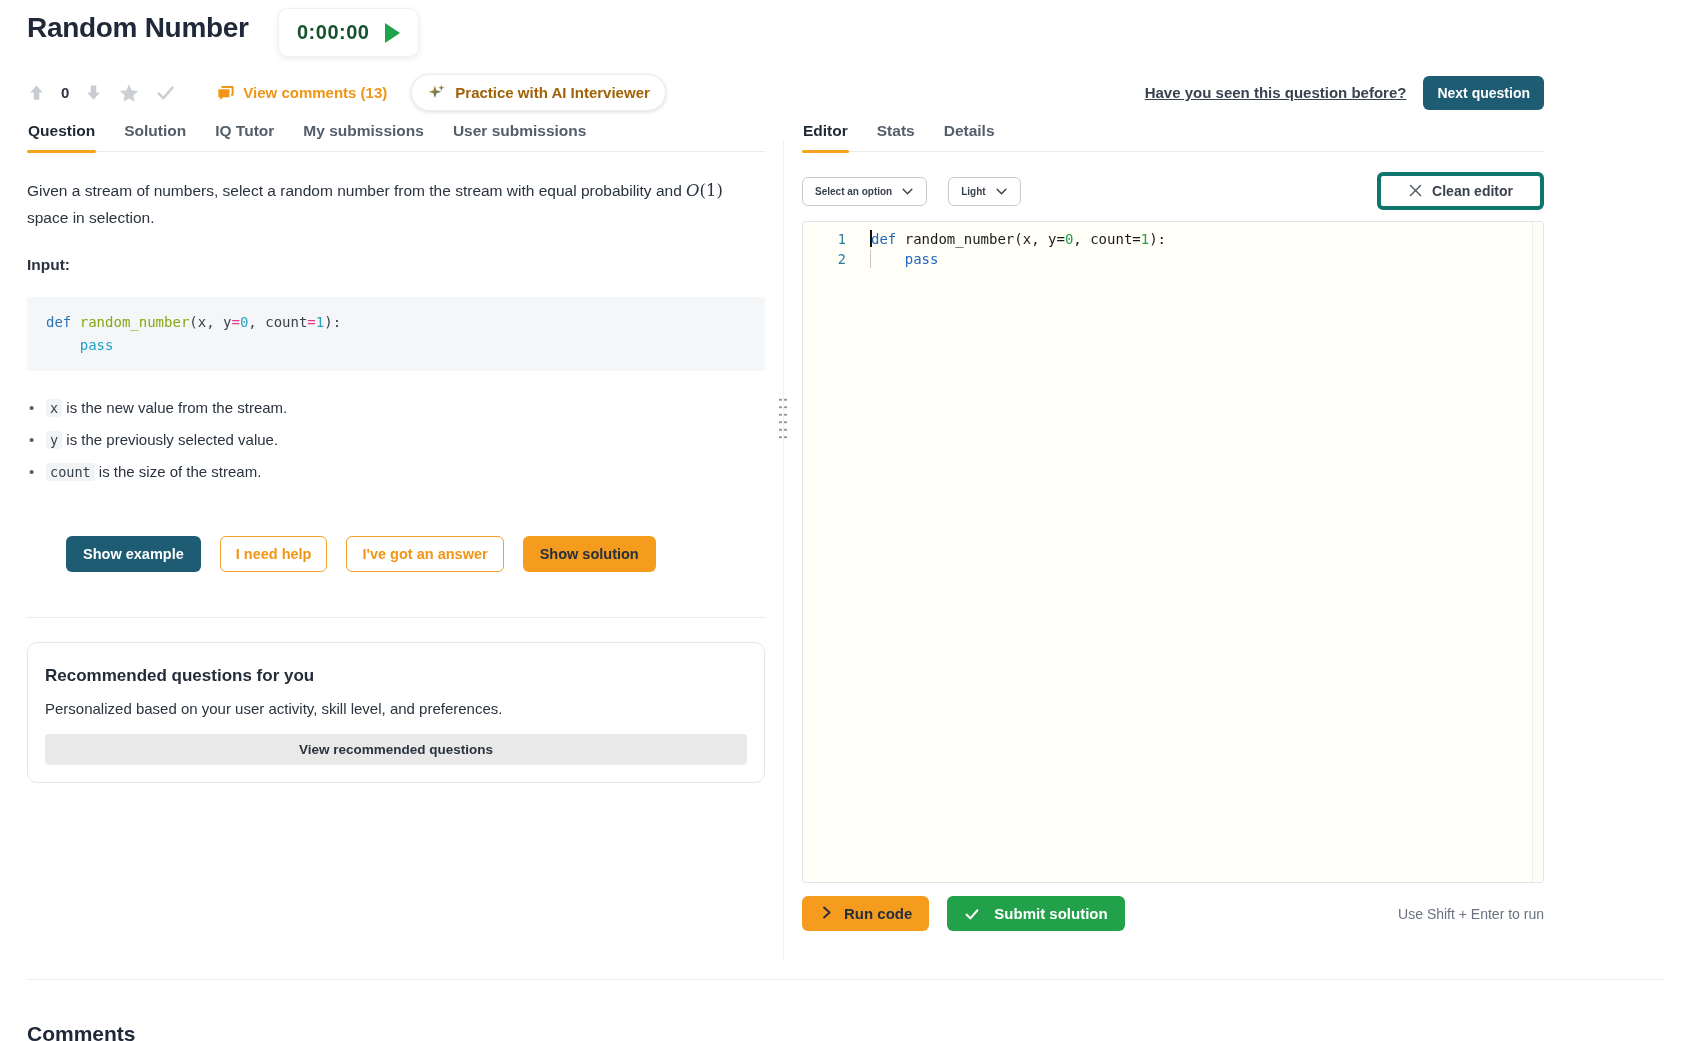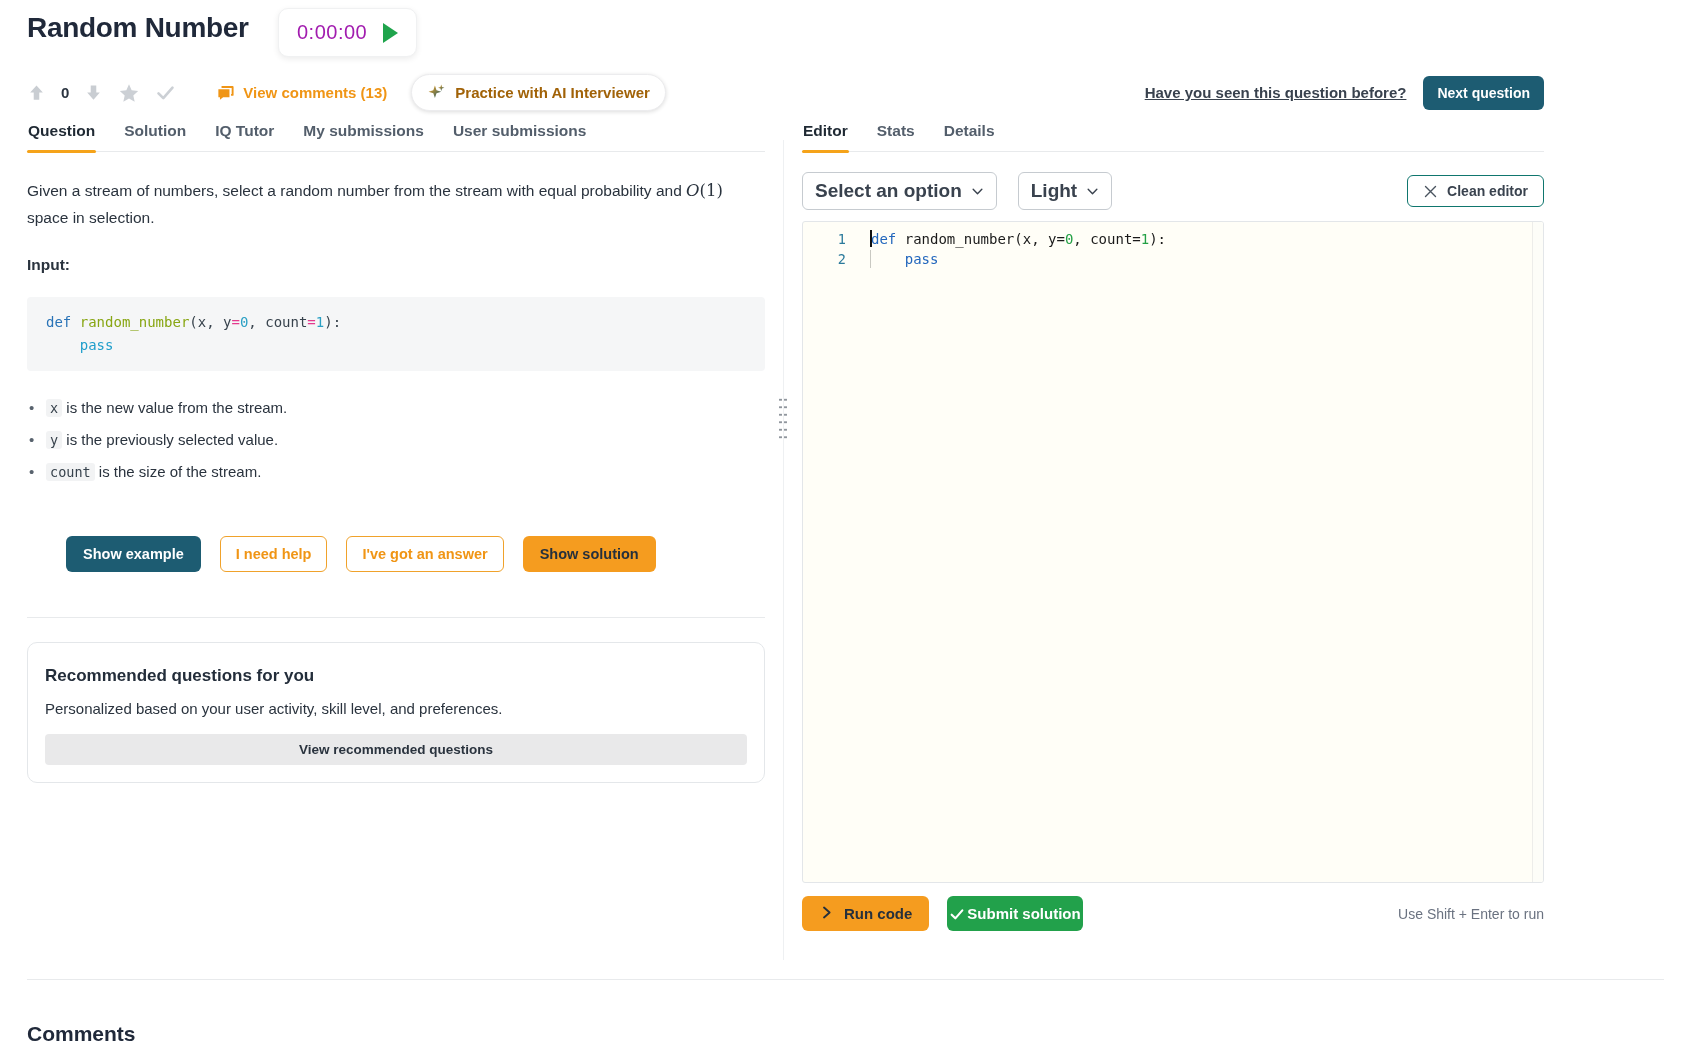--- a/index.html
+++ b/index.html
@@ -5,21 +5,21 @@
   * { margin:0; padding:0; box-sizing:border-box; }
   html,body { width:1691px; height:1041px; overflow:hidden; background:#fff;
     font-family:"Liberation Sans", sans-serif; color:#232d3a; }
   .page { position:relative; width:1691px; height:1041px; }
 
   
   .page-title { position:absolute; left:27px; top:12px; font-size:28px; font-weight:800; color:#20293a; letter-spacing:-0.3px; }
   .timer-card { position:absolute; left:278px; top:8px; display:flex; align-items:center; gap:16px;
     padding:12px 18px; border:1px solid #f0f1f2; border-radius:10px; background:#fff;
     box-shadow:0 2px 6px rgba(0,0,0,.08); }
-  .timer-value { font-size:20px; font-weight:400; color:#a21caf; letter-spacing:.5px; }
+  .timer-value { font-size:20px; font-weight:700; color:#14532d; letter-spacing:.5px; }
   .play-triangle { width:0; height:0; border-left:15px solid #1fa44c; border-top:10px solid transparent; border-bottom:10px solid transparent; }
 
   .actions-row { position:absolute; left:27px; top:74px; width:1517px; display:flex; align-items:center; }
   .vote-group { display:flex; align-items:center; gap:15px; }
   .vote-count { font-size:15px; font-weight:600; color:#2b3440; }
   .icon-btn { display:flex; align-items:center; cursor:pointer; }
   .comments-link { display:flex; align-items:center; gap:8px; margin-left:40px; color:#f09515; font-size:15px; font-weight:600; cursor:pointer; }
   .ai-pill { display:flex; align-items:center; gap:9px; margin-left:24px; background:#fff; border:1px solid #ececee;
     border-radius:20px; padding:8px 15px; box-shadow:0 1px 4px rgba(0,0,0,.14); font-size:15px; font-weight:700; color:#a16207; cursor:pointer; }
   .spacer { flex:1; }
@@ -71,42 +71,42 @@
 
   .recommend-card { margin-top:24px; border:1px solid #e4e7ea; border-radius:10px; padding:23px 17px 17px; }
   .recommend-title { font-size:17px; font-weight:700; color:#232d3a; }
   .recommend-sub { margin-top:14px; font-size:15px; color:#2a333e; }
   .recommend-btn { margin-top:17px; width:100%; background:#e9e9ea; border:none; border-radius:4px;
     padding:8px 0; font-family:inherit; font-size:13.5px; font-weight:700; color:#2a333e; cursor:pointer; }
 
   
   .editor-toolbar { margin-top:20px; display:flex; align-items:center; gap:21px; }
   .dropdown { display:flex; align-items:center; gap:9px; border:1px solid #c6cbd0; border-radius:6px;
-    background:#fff; padding:7px 12px; font-size:19px; font-weight:600; color:#39424e; cursor:pointer; }
-  .clean-editor-btn { margin-left:auto; display:flex; align-items:center; gap:9px; border:1px solid #0f766e;
-    border-radius:6px; background:#fff; padding:7px 15px; font-size:14px; font-weight:600; color:#39424e; cursor:pointer; }
+    background:#fff; padding:7px 12px; font-size:10px; font-weight:600; color:#39424e; cursor:pointer; }
+  .clean-editor-btn { margin-left:auto; display:flex; align-items:flex-start; gap:9px; border:4px solid #0f766e;
+    border-radius:6px; background:#fff; padding:7px 27px; font-size:14px; font-weight:600; color:#39424e; cursor:pointer; }
 
   .code-editor { position:relative; margin-top:11px; height:662px; border:1px solid #e3e6e9; border-radius:3px;
     background:#fffef7; font-family:"DejaVu Sans Mono", monospace; font-size:14px; overflow:hidden; }
   .editor-line { display:flex; align-items:center; height:20px; }
   .editor-line:first-of-type { margin-top:7px; }
   .gutter-cell { width:62px; flex:none; text-align:right; padding-right:19px; color:#2b7a9b; font-size:13.5px; }
   .code-cell { white-space:pre; padding-left:6px; color:#1a1a1a; }
   .tok-ekw  { color:#2367bd; }
   .tok-enum { color:#22a045; }
   .tok-epl  { color:#1a1a1a; }
   .text-cursor  { position:absolute; left:67px; top:8px;  width:1.5px; height:17px; background:#111; }
   .indent-guide { position:absolute; left:67px; top:28px; width:1px;  height:18px; background:#c9c9c2; }
   .editor-scrollbar { position:absolute; right:0; top:0; bottom:0; width:11px; background:#fdfdf8; border-left:1px solid #ededea; }
 
   .editor-actions { margin-top:13px; display:flex; align-items:center; gap:18px; }
   .run-btn { display:flex; align-items:flex-start; gap:10px; background:#f59c1f; border:none; border-radius:6px;
     padding:9px 17px; font-family:inherit; font-size:15px; font-weight:700; color:#25303c; cursor:pointer; }
-  .submit-btn { display:flex; align-items:center; gap:2px; background:#22a14b; border:none; border-radius:6px;
-    padding:9px 2px; font-family:inherit; font-size:15px; font-weight:700; color:#fff; cursor:pointer; }
+  .submit-btn { display:flex; align-items:center; gap:14px; background:#22a14b; border:none; border-radius:6px;
+    padding:9px 17px; font-family:inherit; font-size:15px; font-weight:700; color:#fff; cursor:pointer; }
   .run-hint { margin-left:auto; font-size:14px; color:#6a7280; }
 
   
   .bottom-divider { position:absolute; left:27px; top:979px; width:1637px; height:1px; background:#e8eaec; }
   .comments-title { position:absolute; left:27px; top:1022px; font-size:21px; font-weight:800; color:#20293a; }
 </style>
 </head>
 <body>
 
 <div class="page">

